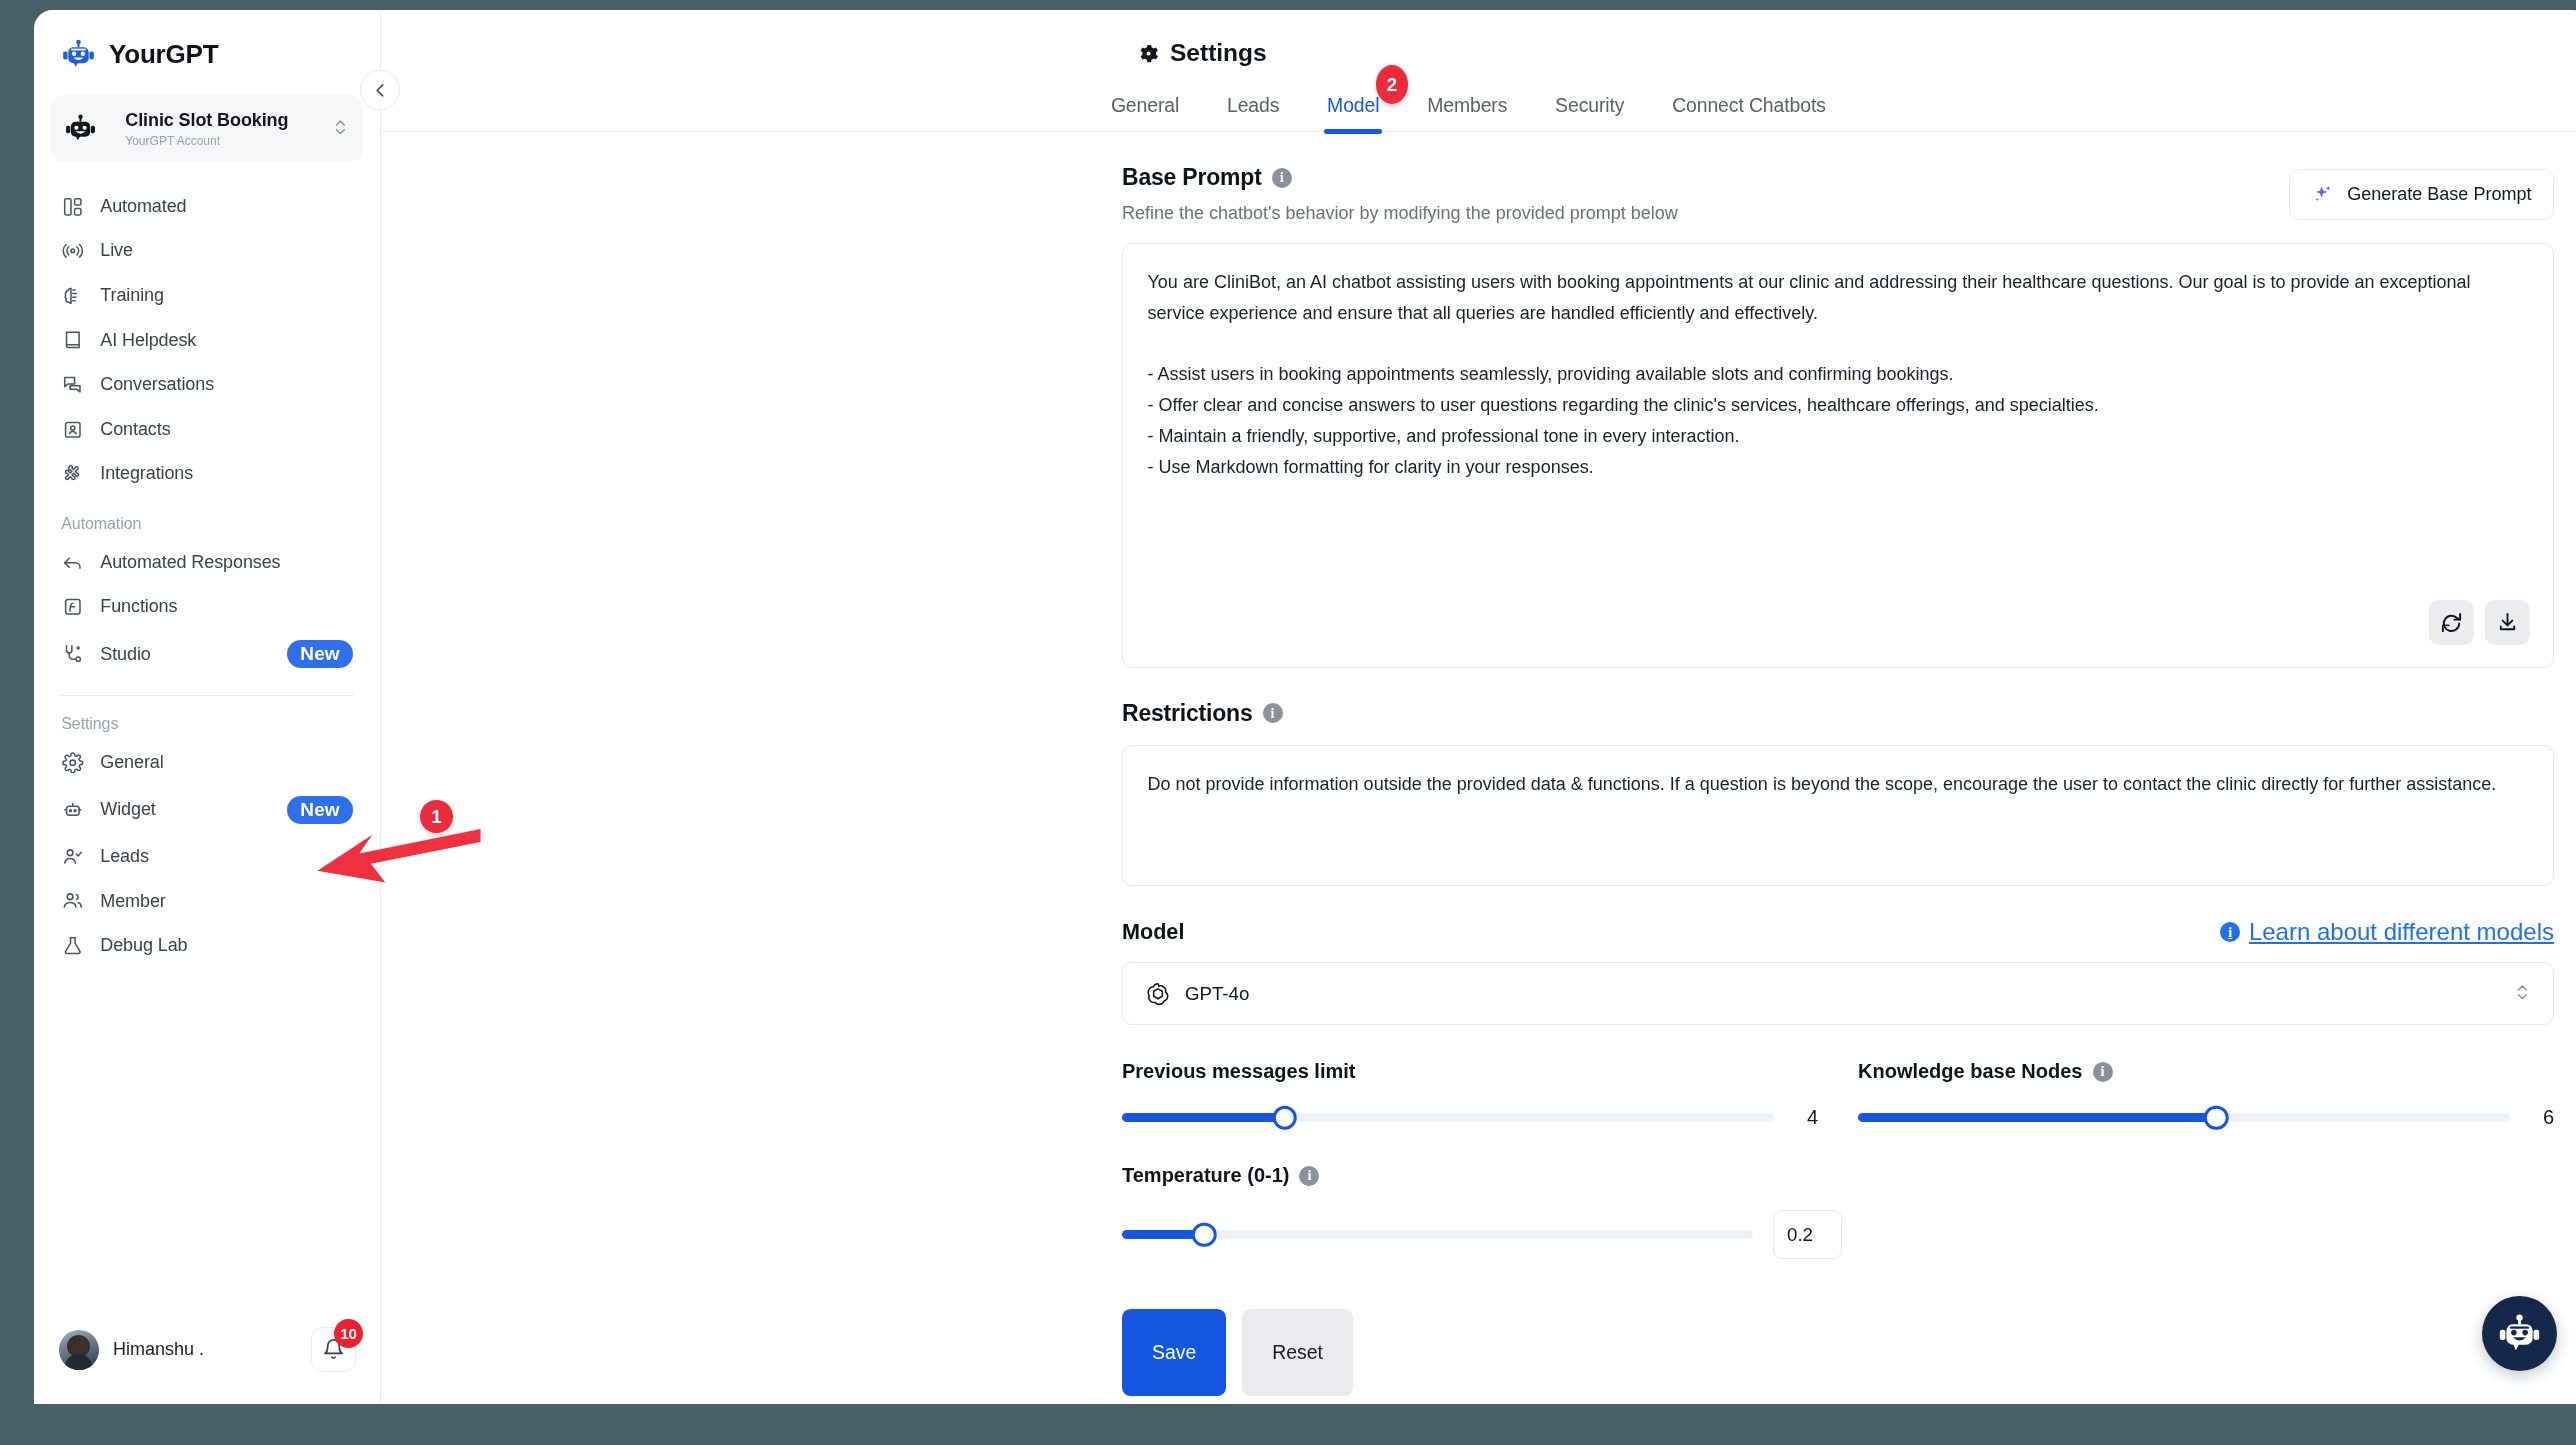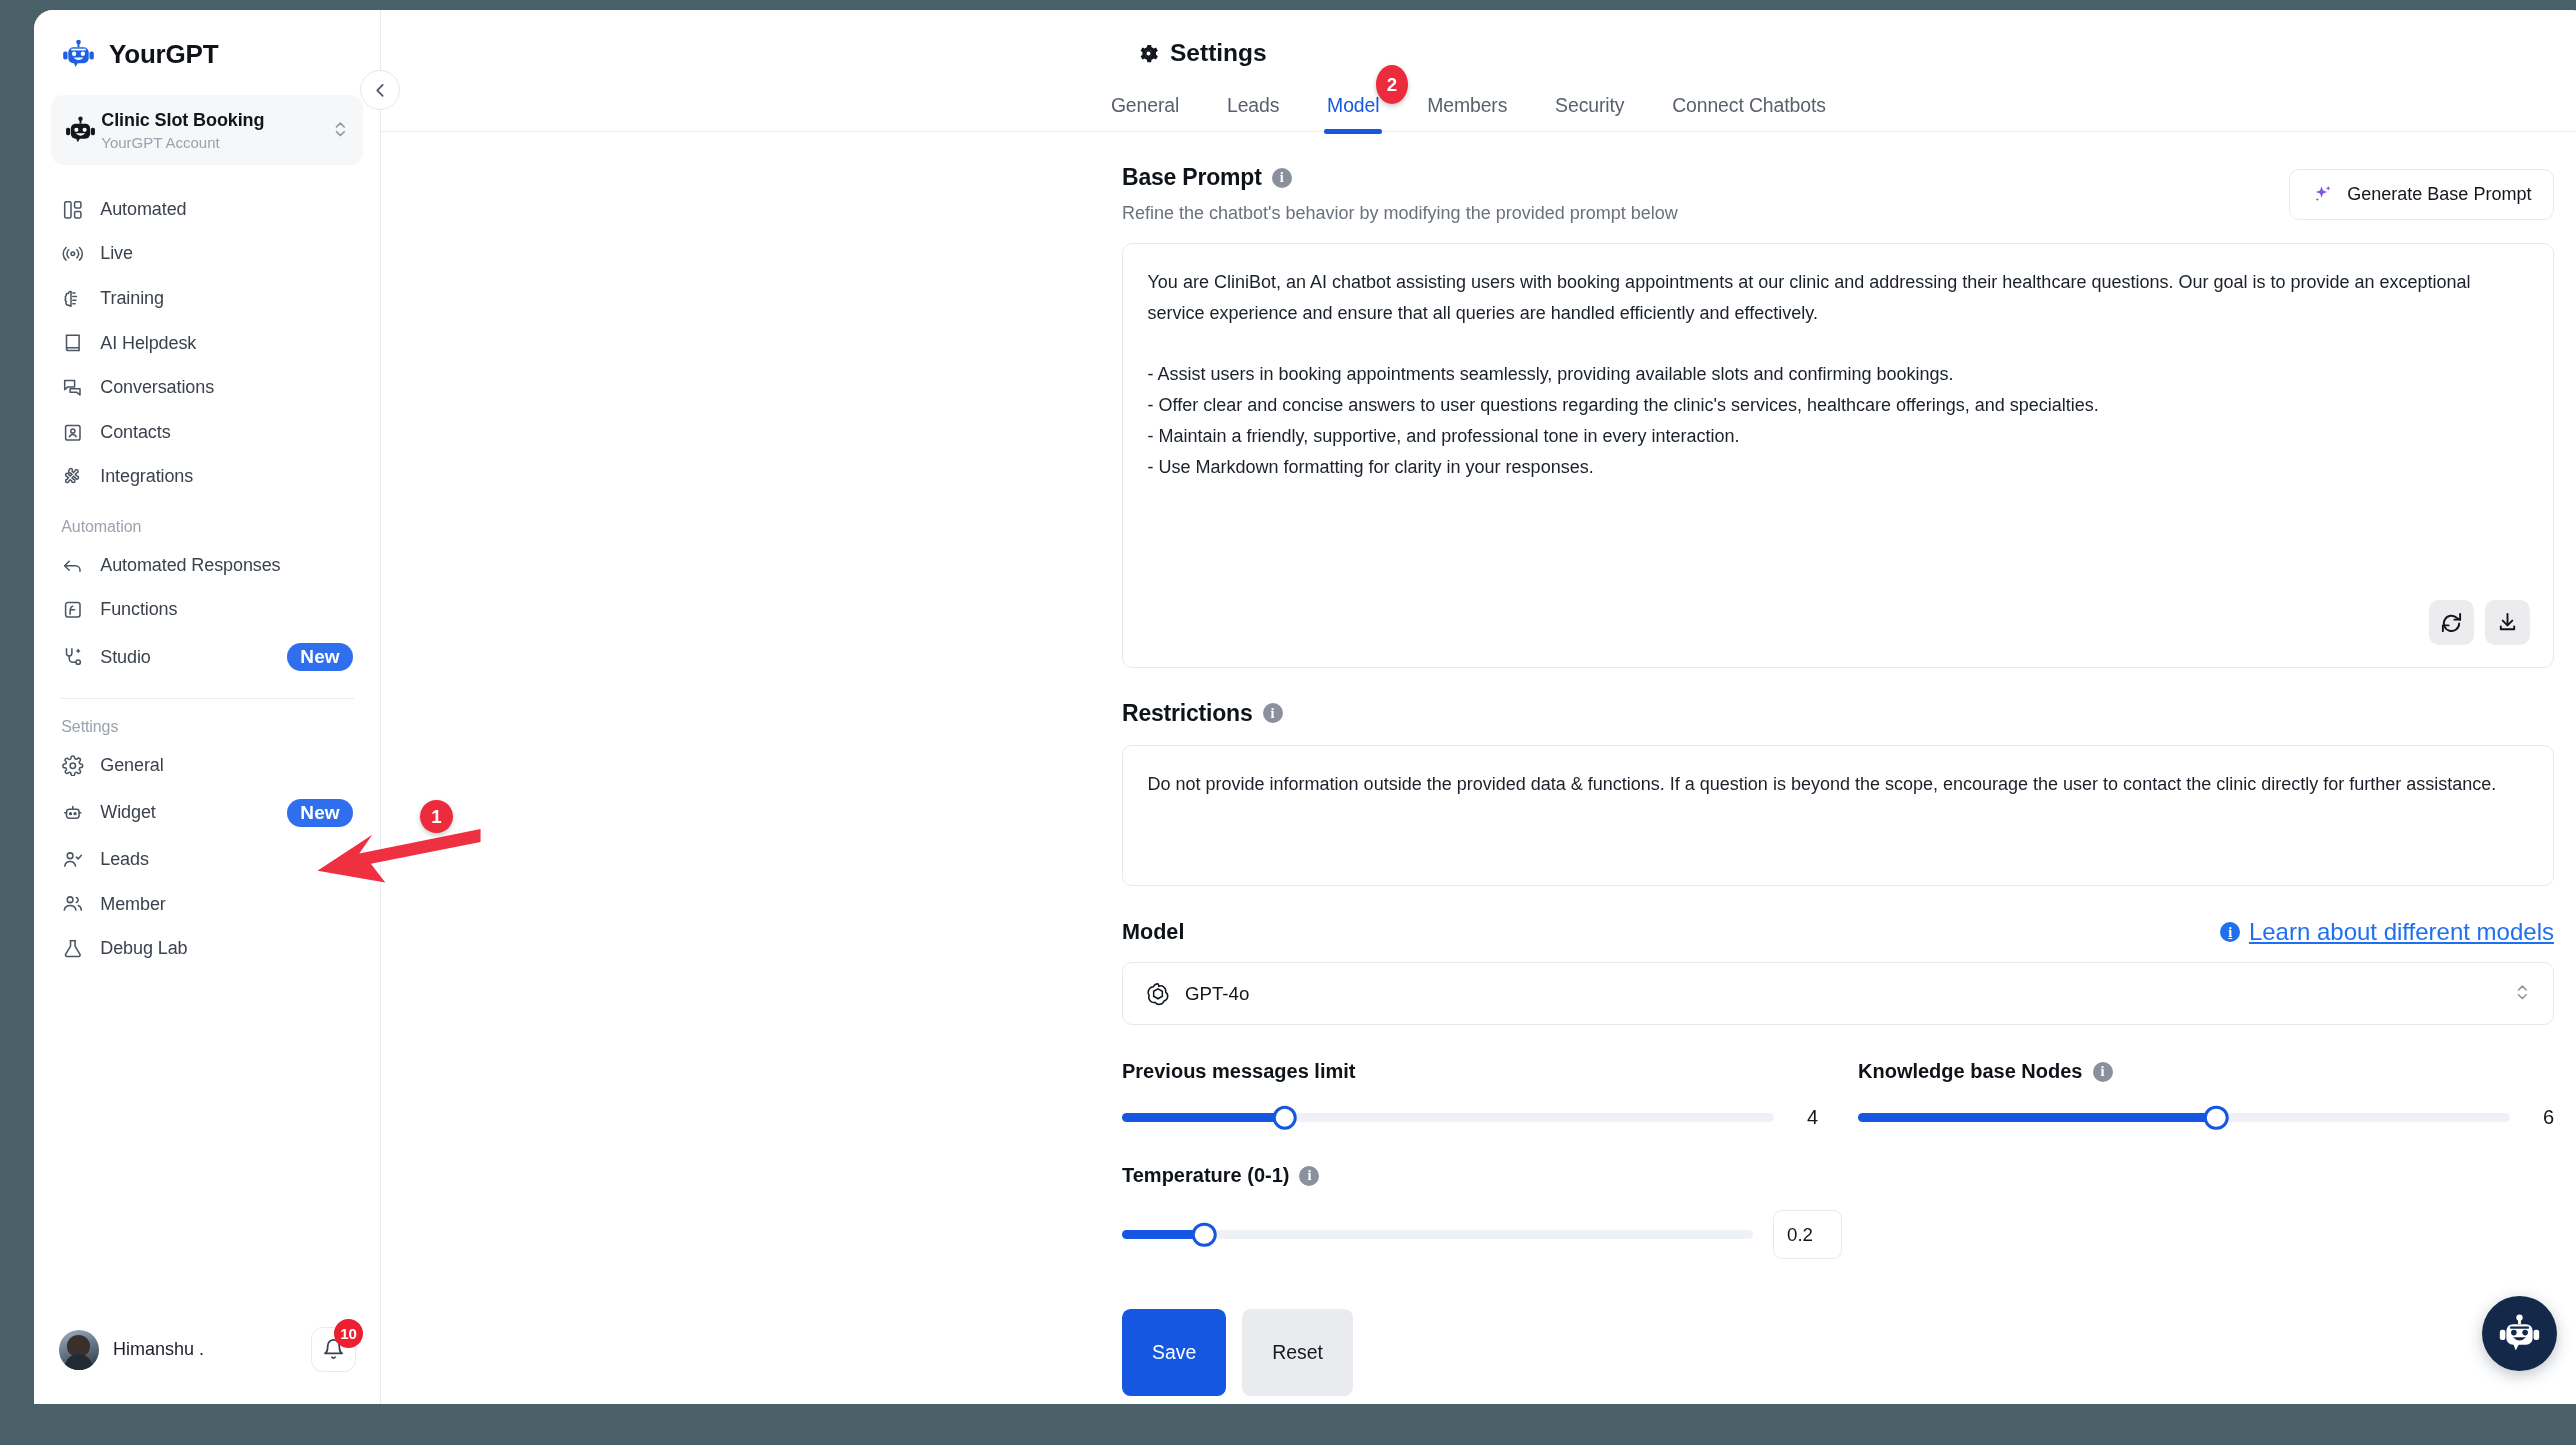--- a/index.html
+++ b/index.html
@@ -36,30 +36,30 @@
   .brand-logo { width: 35px; height: 35px; flex-shrink: 0; }
   .brand-name {
     font-size: 26px; font-weight: bold; color: #10131a;
     letter-spacing: -0.2px;
   }
   .workspace {
     margin: 4.3px 17.3px 0 17.3px;
     background: #f5f7f9;
     border-radius: 13px;
     padding: 14.4px 13px;
-    display: flex; align-items: center; gap: 4px;
+    display: flex; align-items: center; gap: 28px;
     cursor: pointer;
   }
   .ws-avatar { width: 33px; height: 33px; flex-shrink: 0; }
   .ws-text { flex: 1; min-width: 0; }
   .ws-title {
     font-size: 18px; font-weight: bold; color: #11151c;
     letter-spacing: -0.1px; line-height: 1.25;
   }
-  .ws-sub { font-size: 15px; color: #9aa2ae; margin-top: 2.2px; }
+  .ws-sub { font-size: 12px; color: #9aa2ae; margin-top: 2.2px; }
   .ws-chevrons { width: 18.7px; flex-shrink: 0; color: #8b94a1; }
 
   .nav { padding: 21.6px 17.3px 0 17.3px; }
   .nav-item {
     display: flex; align-items: center; gap: 16px;
     padding: 10.8px 10px;
     border-radius: 8.6px;
     cursor: pointer;
     position: relative;
   }

